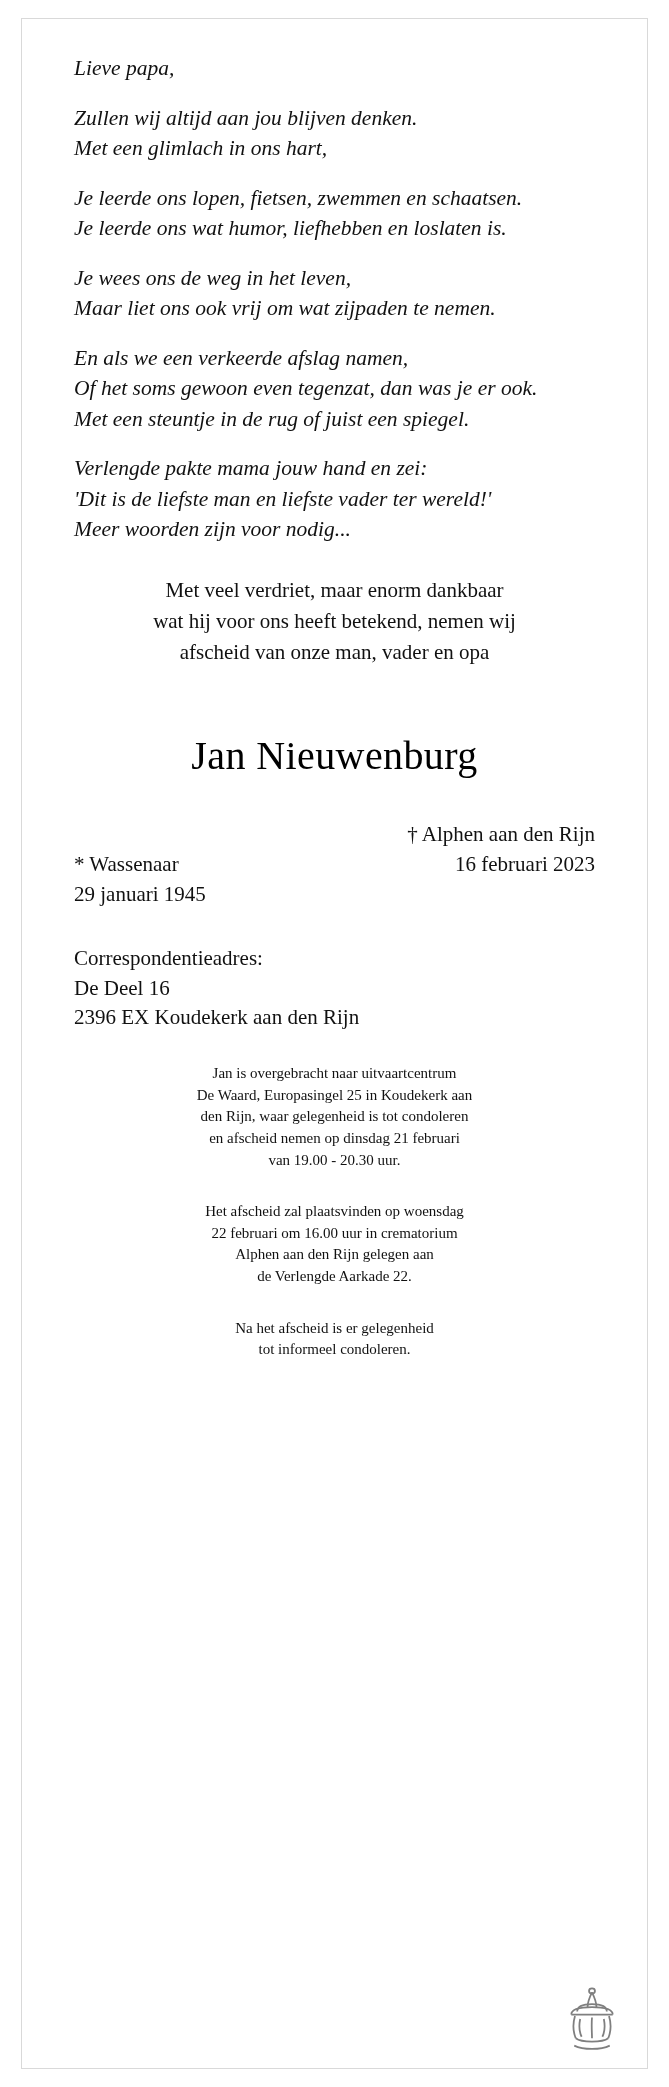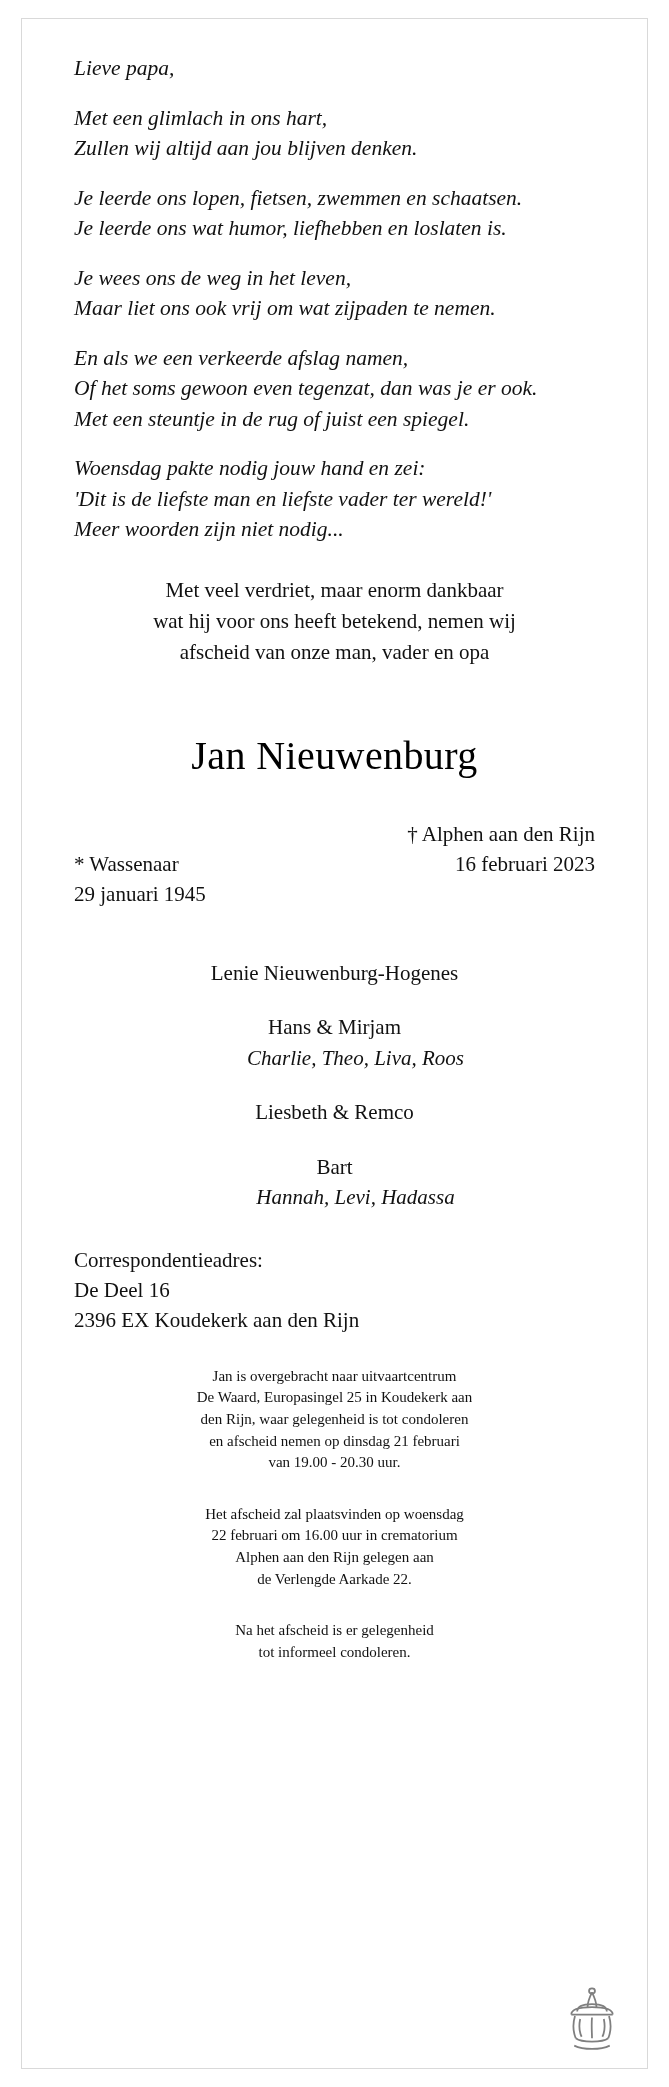--- a/index.html
+++ b/index.html
@@ -137,40 +137,40 @@
 <body>
 
 <div class="card">
   <div class="inner">
 
     <div class="poem">
       <div class="stanza">
         <div class="line">Lieve papa,</div>
       </div>
       <div class="stanza">
+        <div class="line">Zullen wij altijd aan jou blijven denken.</div>
         <div class="line">Met een glimlach in ons hart,</div>
-        <div class="line">Zullen wij altijd aan jou blijven denken.</div>
       </div>
       <div class="stanza">
         <div class="line">Je leerde ons lopen, fietsen, zwemmen en schaatsen.</div>
         <div class="line">Je leerde ons wat humor, liefhebben en loslaten is.</div>
       </div>
       <div class="stanza">
         <div class="line">Je wees ons de weg in het leven,</div>
         <div class="line">Maar liet ons ook vrij om wat zijpaden te nemen.</div>
       </div>
       <div class="stanza">
         <div class="line">En als we een verkeerde afslag namen,</div>
         <div class="line">Of het soms gewoon even tegenzat, dan was je er ook.</div>
         <div class="line">Met een steuntje in de rug of juist een spiegel.</div>
       </div>
       <div class="stanza">
-        <div class="line">Woensdag pakte nodig jouw hand en zei:</div>
+        <div class="line">Verlengde pakte mama jouw hand en zei:</div>
         <div class="line">'Dit is de liefste man en liefste vader ter wereld!'</div>
-        <div class="line">Meer woorden zijn niet nodig...</div>
+        <div class="line">Meer woorden zijn voor nodig...</div>
       </div>
     </div>
 
     <div class="intro">
       <div class="line">Met veel verdriet, maar enorm dankbaar</div>
       <div class="line">wat hij voor ons heeft betekend, nemen wij</div>
       <div class="line">afscheid van onze man, vader en opa</div>
     </div>
 
     <div class="name">Jan Nieuwenburg</div>
@@ -179,36 +179,20 @@
       <div class="birth">
         <div>* Wassenaar</div>
         <div>29 januari 1945</div>
       </div>
       <div class="death">
         <div>† Alphen aan den Rijn</div>
         <div>16 februari 2023</div>
       </div>
     </div>
 
-    <div class="family">
-      <div class="fam-block">
-        <span class="fam-main">Lenie Nieuwenburg-Hogenes</span>
-      </div>
-      <div class="fam-block">
-        <span class="fam-main">Hans &amp; Mirjam</span>
-        <span class="fam-sub">Charlie, Theo, Liva, Roos</span>
-      </div>
-      <div class="fam-block">
-        <span class="fam-main">Liesbeth &amp; Remco</span>
-      </div>
-      <div class="fam-block">
-        <span class="fam-main">Bart</span>
-        <span class="fam-sub">Hannah, Levi, Hadassa</span>
-      </div>
-    </div>
 
     <div class="address">
       <div class="line">Correspondentieadres:</div>
       <div class="line">De Deel 16</div>
       <div class="line">2396 EX  Koudekerk aan den Rijn</div>
     </div>
 
     <div class="notice">
       <div class="line">Jan is overgebracht naar uitvaartcentrum</div>
       <div class="line">De Waard, Europasingel 25 in Koudekerk aan</div>

